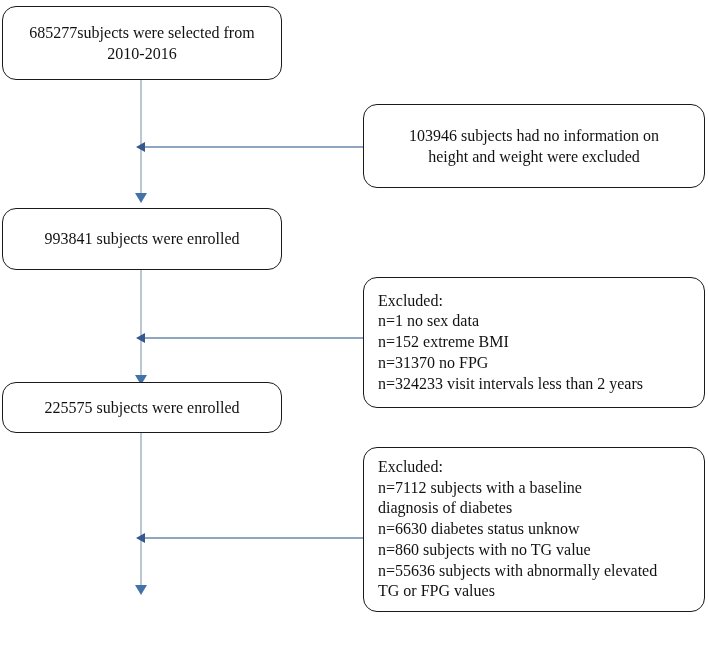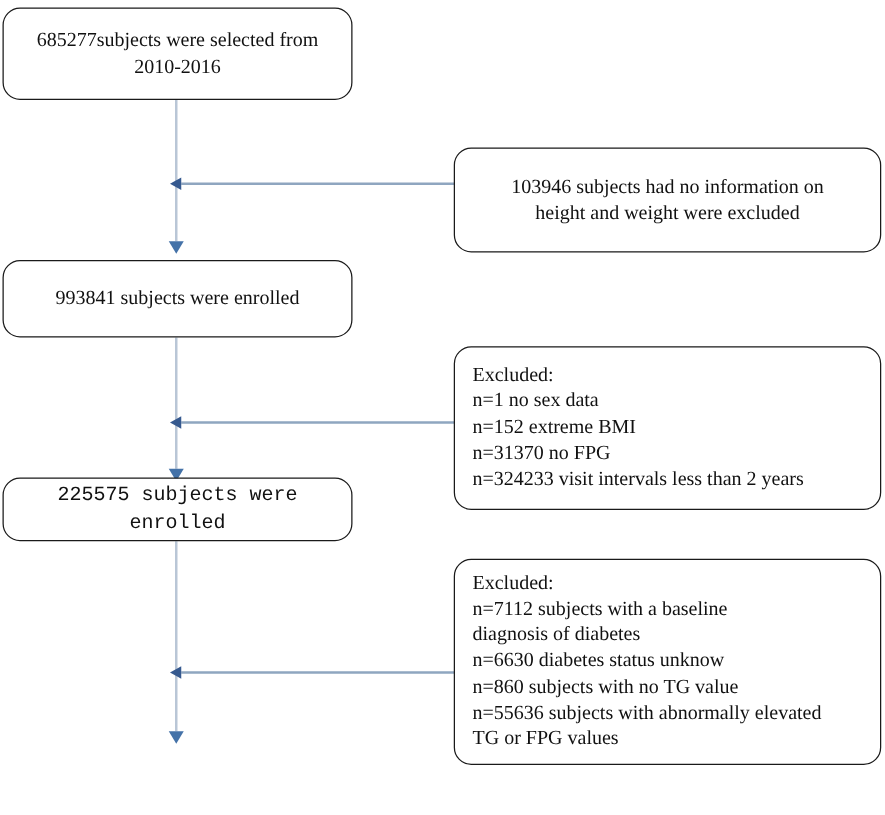--- a/index.html
+++ b/index.html
@@ -103,38 +103,38 @@
   <div class="arrow-left" style="left:136px; top:333px;"></div>
 
   <div class="hline" style="left:145px; top:537px; width:220px;"></div>
   <div class="arrow-left" style="left:136px; top:533px;"></div>
 
   <div class="node center" style="left:2px; top:6px; width:280px; height:74px;">
     <span class="txt">685277subjects were selected from
 2010-2016</span>
   </div>
 
-  <div class="node center" style="left:363px; top:104px; width:342px; height:84px;margin-top:14px;">
+  <div class="node center" style="left:363px; top:104px; width:342px; height:84px;">
     <span class="txt">103946 subjects had no information on
 height and weight were excluded</span>
   </div>
 
   <div class="node center" style="left:2px; top:208px; width:280px; height:62px;">
     <span class="txt">993841 subjects were enrolled</span>
   </div>
 
   <div class="node left" style="left:363px; top:277px; width:342px; height:131px;">
     <span class="txt">Excluded:
 n=1            no sex data
 n=152        extreme BMI
 n=31370  no FPG
 n=324233 visit intervals less than 2 years</span>
   </div>
 
-  <div class="node center" style="left:2px; top:382px; width:280px; height:51px;font-family:Liberation Mono, monospace;">
+  <div class="node center" style="left:2px; top:382px; width:280px; height:51px;">
     <span class="txt">225575 subjects were enrolled</span>
   </div>
 
   <div class="node left" style="left:363px; top:447px; width:342px; height:165px;">
     <span class="txt">Excluded:
 n=7112 subjects with a baseline
 diagnosis of diabetes
 n=6630 diabetes status unknow
 n=860 subjects with no TG value
 n=55636 subjects with abnormally elevated

